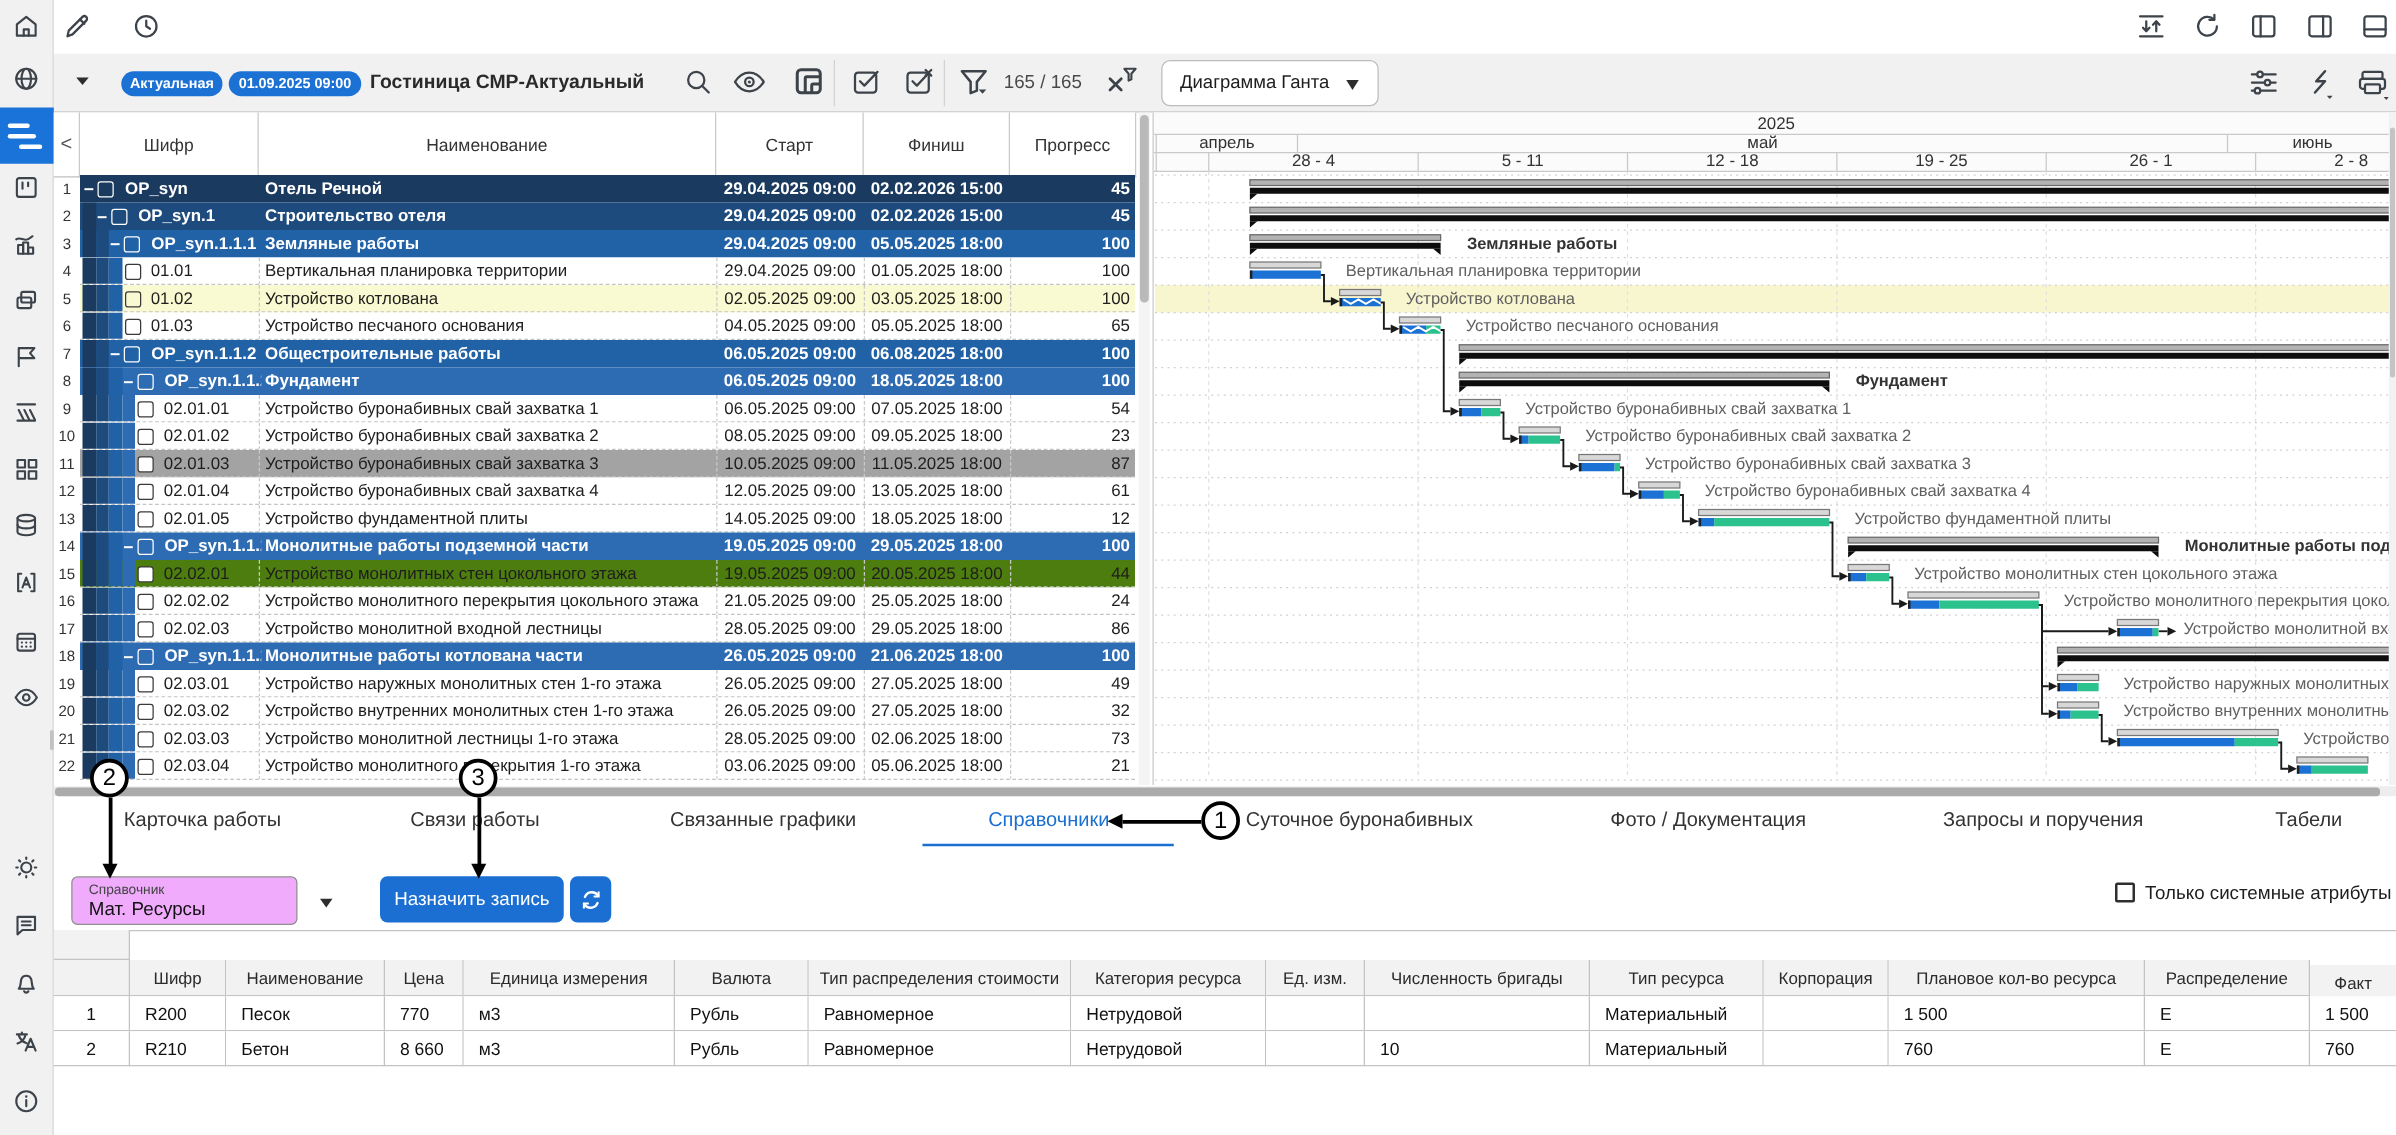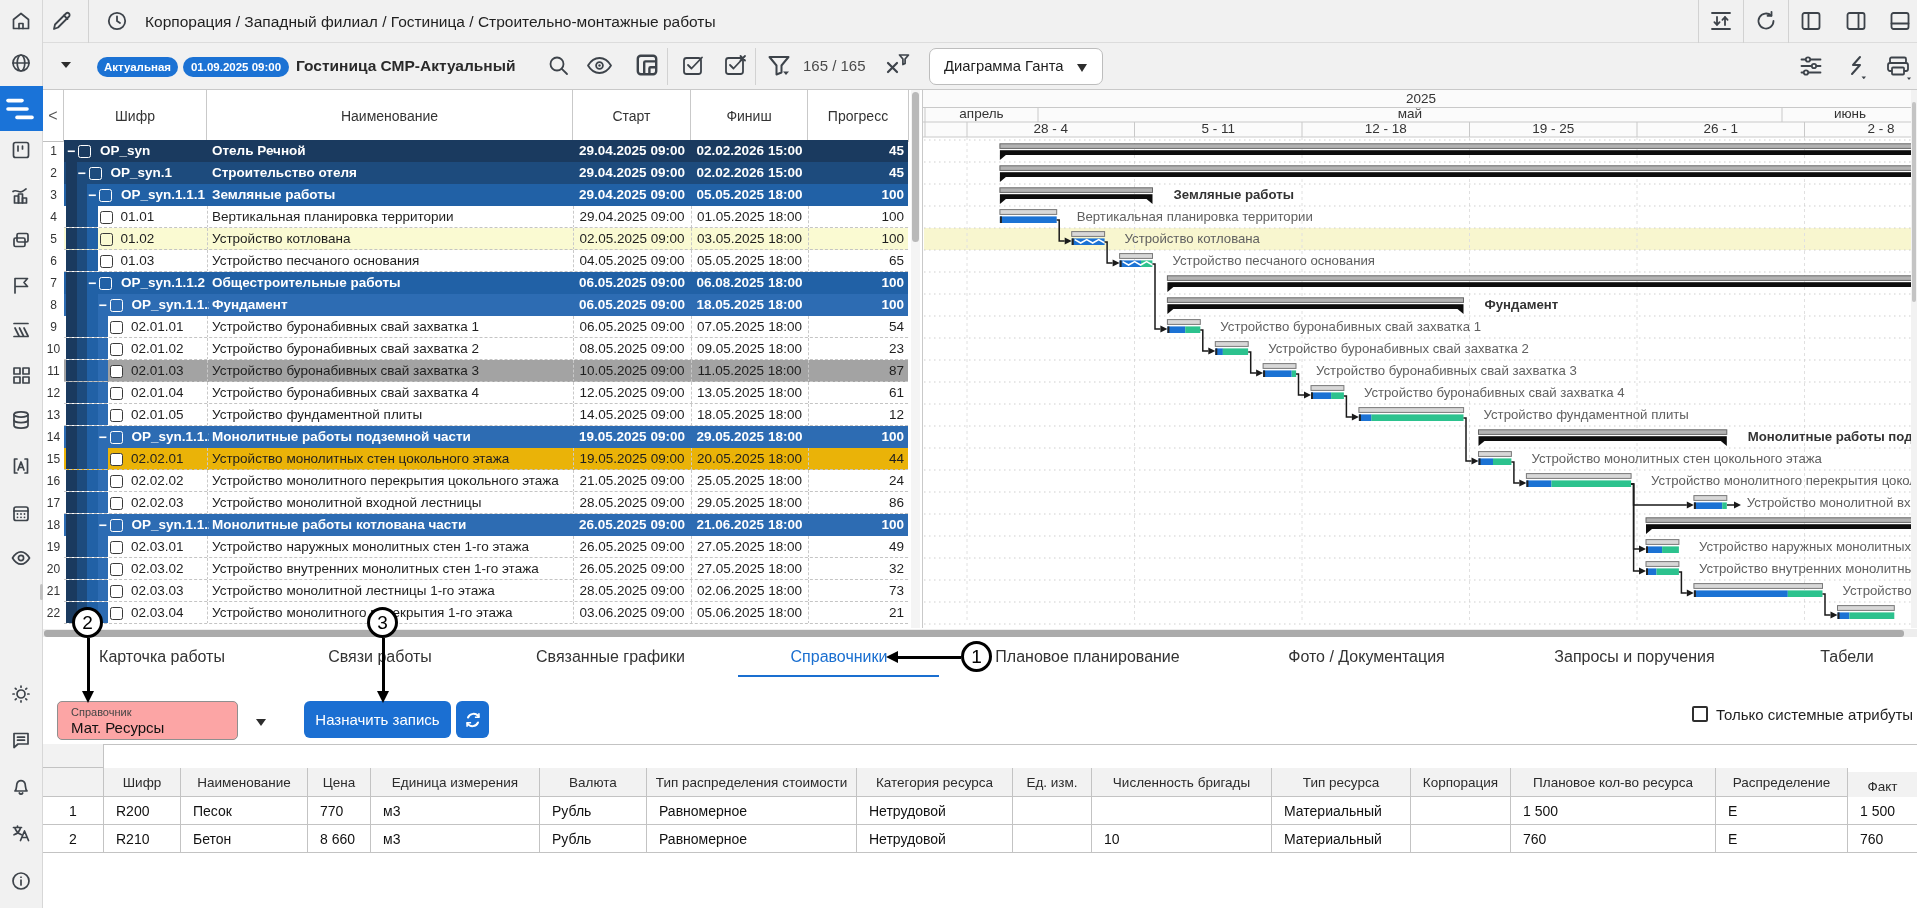--- a/index.html
+++ b/index.html
@@ -43,45 +43,38 @@
 .gh{font-size:13.5px;fill:#333;text-anchor:middle;font-family:"Liberation Sans",sans-serif}
 .gl{font-size:13.2px;fill:#606060;font-family:"Liberation Sans",sans-serif}
 .gl.b{font-weight:bold;fill:#333}
 #hscr{position:absolute;left:43px;top:629px;width:1874px;height:8px;background:#ededed}
 #hscr div{position:absolute;top:0.5px;height:7px;background:#ababab;border-radius:3px}
 #rscr{position:absolute;left:1911px;top:90px;width:6px;height:538px;background:#f2f2f2}
 #rscr div{position:absolute;left:1px;width:4px;background:#c4c4c4;border-radius:2px}
 .tab{position:absolute;top:648px;transform:translateX(-50%);font-size:16px;color:#333;white-space:nowrap}
 .tab.act{color:#1a6fd0}
 #tabul{position:absolute;left:738px;top:675px;width:201px;height:2px;background:#1a6fd0}
-#ddl{position:absolute;left:57px;top:701px;width:181px;height:39px;background:#fca5a5;border:1px solid #8f8f8f;border-radius:5px}
+#ddl{position:absolute;left:57px;top:701px;width:181px;height:39px;background:#f0abfc;border:1px solid #8f8f8f;border-radius:5px}
 #ddl .l1{position:absolute;left:13px;top:4px;font-size:11px;color:#444}
 #ddl .l2{position:absolute;left:13px;top:17px;font-size:15px;color:#111}
 #btnassign{position:absolute;left:304px;top:701px;width:147px;height:37px;background:#1b6fd2;border-radius:6px;color:#fff;font-size:15px;display:flex;align-items:center;justify-content:center}
 #btnref{position:absolute;left:456px;top:701px;width:33px;height:37px;background:#1b6fd2;border-radius:6px;color:#fff;display:flex;align-items:center;justify-content:center}
 #sysattr{position:absolute;left:1692px;top:706px;width:16px;height:16px;border:2px solid #2f2f2f;border-radius:2px}
 #sysattrl{position:absolute;left:1716px;top:706px;font-size:15px;color:#1e1e1e;white-space:nowrap}
 .bcell{position:absolute;border-right:1px solid #c3c3c3;border-bottom:1px solid #c3c3c3;display:flex;align-items:center;overflow:hidden}
 .bcell.gh2{background:#f2f2f2;justify-content:center;font-size:13.5px;color:#2b2b2b}
 .bcell.dv{background:#fff;font-size:14px;color:#111;padding-left:12px}
 .bcell.num{background:#fff;font-size:14px;color:#111;justify-content:center}
 #btop{position:absolute;left:43px;top:744px;width:1874px;height:1px;background:#c3c3c3}
 #bleft{position:absolute;left:43px;top:744px;width:1px;height:109px;background:#c3c3c3}
 .ann{position:absolute;width:31px;height:31px;background:#fff;border:3.2px solid #000;border-radius:50%;display:flex;align-items:center;justify-content:center;font-size:19px;font-weight:500;color:#000;z-index:30}
 .aline{position:absolute;background:#000;z-index:29}
 </style></head>
 <body>
 <div id="app">
-<div id="bar1">
-  <div class="vsep" style="left:45px;top:0;height:43px"></div>
-  <div class="crumb">Корпорация / Западный филиал / Гостиница / Строительно-монтажные работы</div>
-  <div class="vsep" style="left:1655px;top:0;height:43px"></div>
-  <div class="vsep" style="left:1700px;top:0;height:43px"></div>
-  <div class="vsep" style="left:1745px;top:0;height:43px"></div>
-</div>
 <div id="bar2">
   <div class="vsep" style="left:624px;top:5px;height:37px"></div>
   <div class="vsep" style="left:712px;top:5px;height:37px"></div>
 </div>
 <div id="side">
       <div id="acttile">
         <svg style="position:absolute;left:5px;top:11px" width="32" height="24" viewBox="0 0 32 24">
           <g stroke="#fff" stroke-width="3.6" stroke-linecap="round">
             <line x1="3" y1="3.6" x2="17" y2="3.6"></line>
             <line x1="3" y1="12" x2="22" y2="12"></line>
@@ -494,21 +487,21 @@
         <div class="st" style="left:23.0px;background:#2161a6"></div>
         <div class="mi" style="left:34.5px">−</div>
         <div class="cb w" style="left:45.5px"></div>
         <div class="cd" style="left:67.5px;width:77.5px">OP_syn.1.1.2.</div>
         <div class="nm" style="left:148px">Монолитные работы подземной части</div>
         <div class="dt" style="left:509px;width:118px">19.05.2025 09:00</div>
         <div class="dt" style="left:627px;width:117px">29.05.2025 18:00</div>
         <div class="pg">100</div>
       </div>
 <div class="rn" style="top:448.0px">15</div>
-      <div class="tr l" style="top:448.0px;background:#eab308">
+      <div class="tr l" style="top:448.0px;background:#4d7c0f">
         <div class="st" style="left:2.0px;background:#1a3a5f"></div>
         <div class="st" style="left:12.5px;background:#1d4b7d"></div>
         <div class="st" style="left:23.0px;background:#2161a6"></div>
         <div class="st" style="left:33.5px;background:#2d6cb3"></div>
         <div class="cb d" style="left:46.0px;background:#fff"></div>
         <div class="cd k" style="left:67.0px;width:76.0px">02.02.01</div>
         <div class="nm k" style="left:148px">Устройство монолитных стен цокольного этажа</div>
         <div class="dt k" style="left:509px;width:118px">19.05.2025 09:00</div>
         <div class="dt k" style="left:627px;width:117px">20.05.2025 18:00</div>
         <div class="pg k">44</div>
@@ -827,21 +820,21 @@
 <div id="rscr">
       <div style="top:12px;height:200px"></div>
     </div>
 <div id="hscr">
       <div style="left:1px;width:1860px"></div>
     </div>
 <div class="tab" style="left:162px">Карточка работы</div>
     <div class="tab" style="left:380px">Связи работы</div>
     <div class="tab" style="left:610.5px">Связанные графики</div>
     <div class="tab act" style="left:839px">Справочники</div>
-    <div class="tab" style="left:1087.5px">Плановое планирование</div>
+    <div class="tab" style="left:1087.5px">Суточное буронабивных</div>
     <div class="tab" style="left:1366.5px">Фото / Документация</div>
     <div class="tab" style="left:1634.5px">Запросы и поручения</div>
     <div class="tab" style="left:1847px">Табели</div>
 <div id="tabul"></div>
 <div id="ddl">
       <div class="l1">Справочник</div>
       <div class="l2">Мат. Ресурсы</div>
       <div class="caret" style="left:198px;top:17px;border-top-width:7px"></div>
     </div>
 <div id="btnassign">Назначить запись</div>

